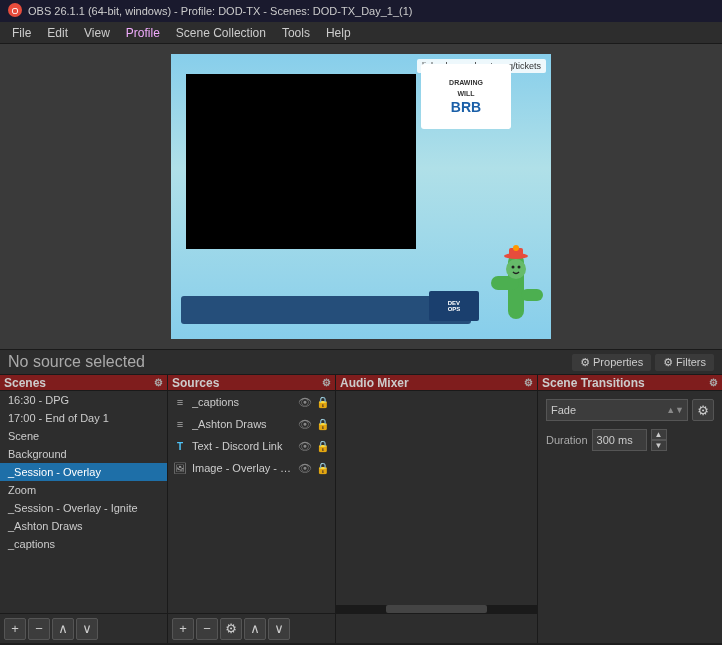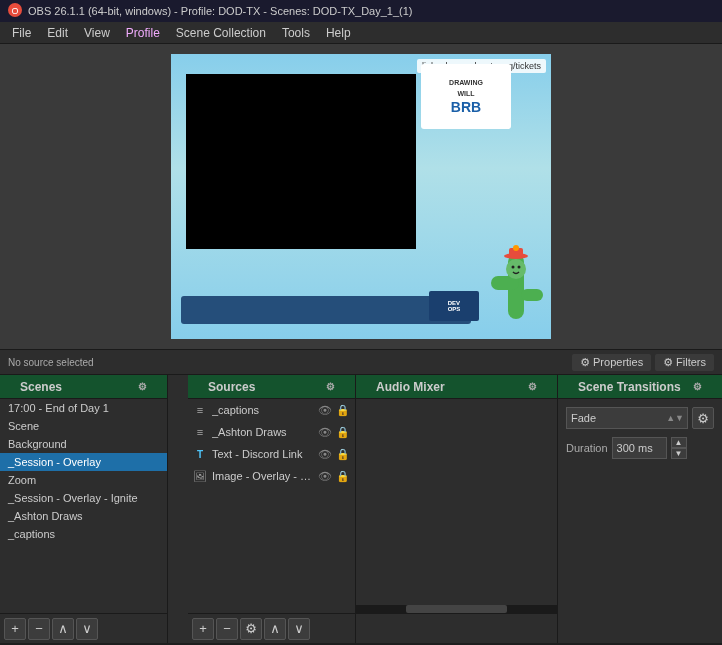--- a/index.html
+++ b/index.html
@@ -155,38 +155,37 @@
       flex-direction: column;
       border-right: 1px solid #1a1a1a;
     }
     
     #scenes-panel {
       width: 168px;
     }
     
     #sources-panel {
       width: 168px;
-      margin-left: 20px;
     }
     
     #mixer-panel {
       width: 202px;
     }
     
     #transitions-panel {
       flex: 1;
     }
     
     .panel-header {
-      background: #14532d;
-      height: 24px;
+      background: #7f1d1d;
+      height: 16px;
       display: flex;
       align-items: center;
       justify-content: space-between;
-      padding: 0 20px;
+      padding: 0 4px;
       border-bottom: 1px solid #1a1a1a;
       font-size: 12px;
       font-weight: bold;
     }
     
     .panel-header-icon {
       font-size: 10px;
       color: #aaa;
     }
     
@@ -426,41 +425,42 @@
 
     <div class="preview-banner"></div>
 
     <div style="position:absolute; bottom:18px; right:72px; background:#1a3f6e; width:50px; height:30px; border-radius:2px; display:flex; align-items:center; justify-content:center;">
       <span style="color:white; font-size:6px; font-weight:bold;">DEV<br>OPS</span>
     </div>
   </div>
 </div>
 
 <div id="statusbar">
-  <span style="font-size:10px; color:#aaa;">No source selected</span>
+  <span style="font-size:16px; color:#aaa;">No source selected</span>
   <div class="status-tabs">
     <div class="status-tab">
       <span>⚙</span>
       <span>Properties</span>
     </div>
     <div class="status-tab">
       <span>⚙</span>
       <span>Filters</span>
     </div>
   </div>
 </div>
 
 <div id="main-panels">
 
   <div class="panel" id="scenes-panel">
     <div class="panel-header">
       <span>Scenes</span>
       <span class="panel-header-icon">⚙</span>
     </div>
     <div class="panel-list">
+      <div class="list-item">16:30 - DPG</div>
       <div class="list-item">17:00 - End of Day 1</div>
       <div class="list-item">Scene</div>
       <div class="list-item">Background</div>
       <div class="list-item selected">_Session - Overlay</div>
       <div class="list-item">Zoom</div>
       <div class="list-item">_Session - Overlay - Ignite</div>
       <div class="list-item">_Ashton Draws</div>
       <div class="list-item">_captions</div>
     </div>
     <div class="panel-toolbar">

